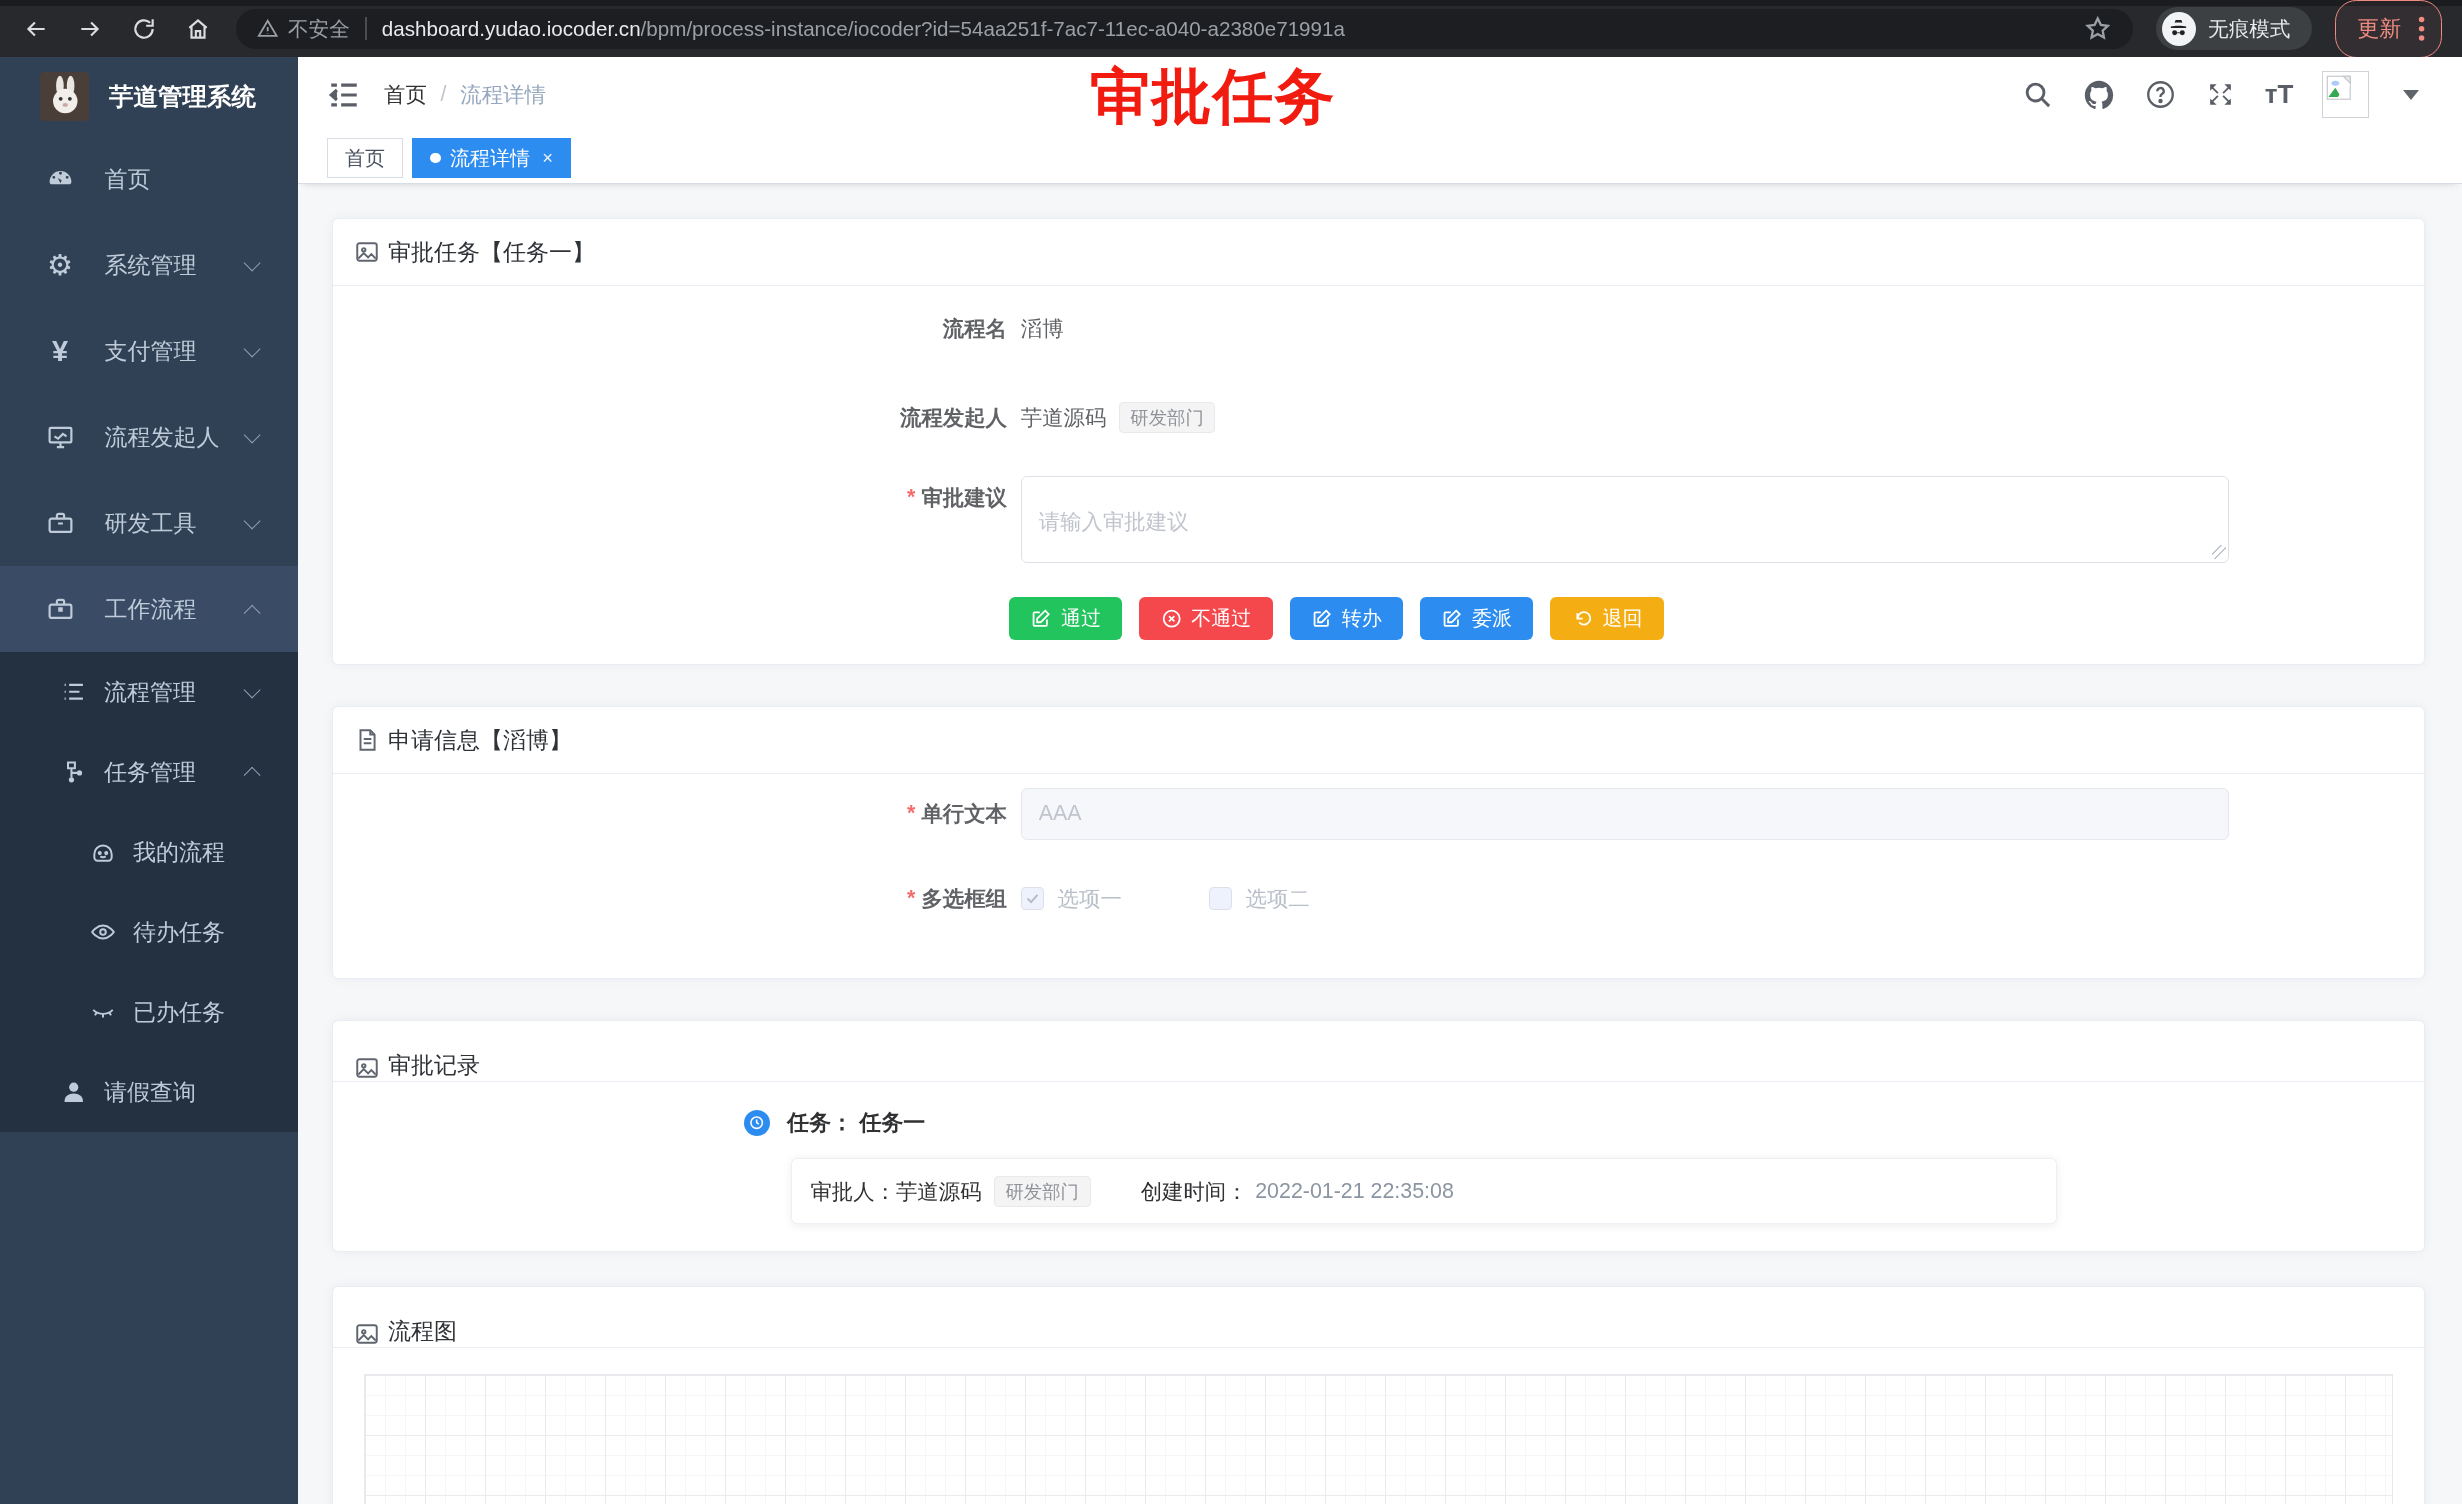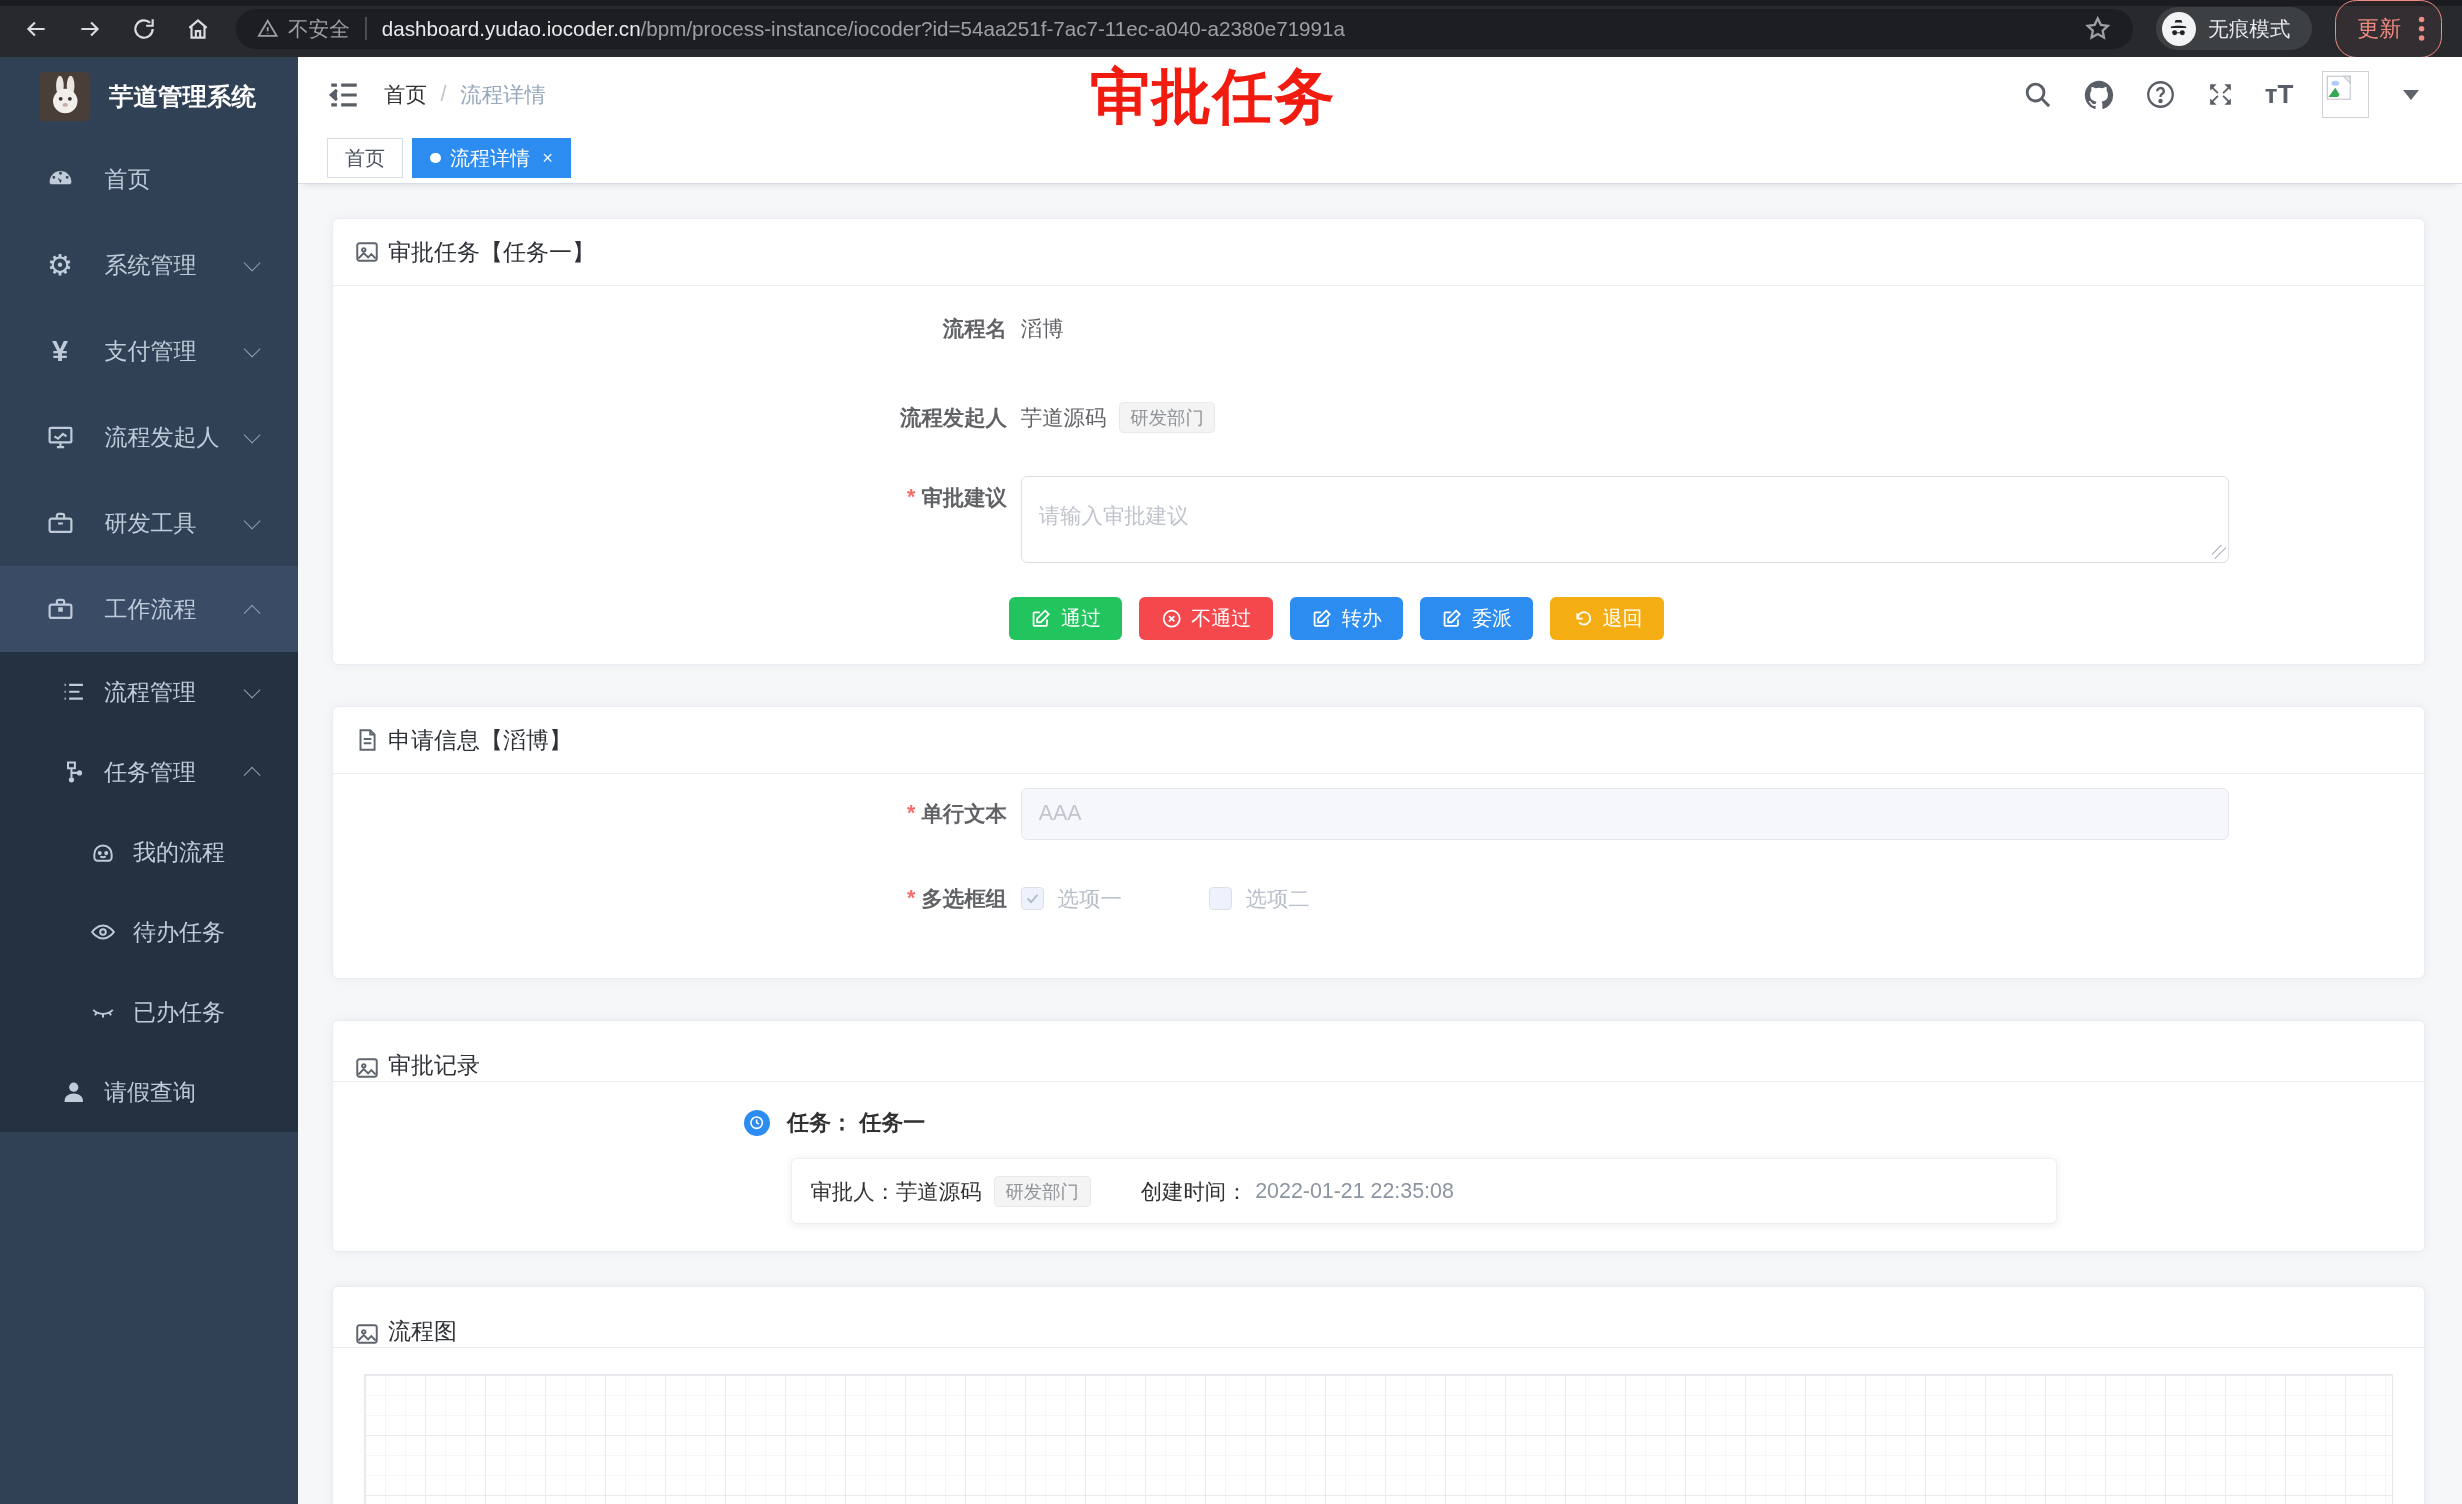--- a/index.html
+++ b/index.html
@@ -92,21 +92,21 @@
 
   .f-row { display:flex; align-items:center; }
   .f-label { width:674px; display:flex; justify-content:flex-end; align-items:center;
     font-size:21.4px; color:#606266; font-weight:600; flex:none; }
   .req { color:#f56c6c; margin-right:6.1px; font-size:21.4px; }
   .f-val { margin-left:13.8px; font-size:21.4px; color:#606266; display:flex; align-items:center; }
   .tag-chip { display:inline-flex; align-items:center; height:31px; padding:0 10.7px; margin-left:12.2px;
     background:#f4f4f5; border:0.8px solid #e9e9eb; border-radius:4.6px; color:#909399; font-size:18.4px; }
   .ta-wrap { position:relative; margin-left:13.8px; }
   textarea.comment { width:1208px; height:87px; border:0.8px solid #dcdfe6; border-radius:6.1px;
-    padding:24px 17px; font-size:21.4px; color:#606266; resize:none; outline:none;
+    padding:30px 17px; font-size:21.4px; color:#606266; resize:none; outline:none;
     font-family:inherit; display:block; }
   textarea.comment::placeholder { color:#c0c4cc; }
   .resize-corner { position:absolute; right:3.1px; bottom:4.6px; width:13.8px; height:13.8px;
     background:linear-gradient(135deg,transparent 0 6.1px,#c0c4cc 6.1px 7.6px,transparent 7.6px 10.7px,#c0c4cc 10.7px 12.2px,transparent 12.2px); }
   .btn-row { display:flex; gap:17px; margin-left:676px; margin-top:34px; }
   .btn { height:43px; border:none; border-radius:6.1px; padding:0 21.4px; color:#fff; font-size:20px;
     display:flex; align-items:center; gap:9.2px; cursor:pointer; font-family:inherit; }
   .btn .icn { width:21.4px; height:21.4px; }
 
   input.dis-input { width:1208px; height:52px; margin-left:13.8px; background:#f5f7fa;

